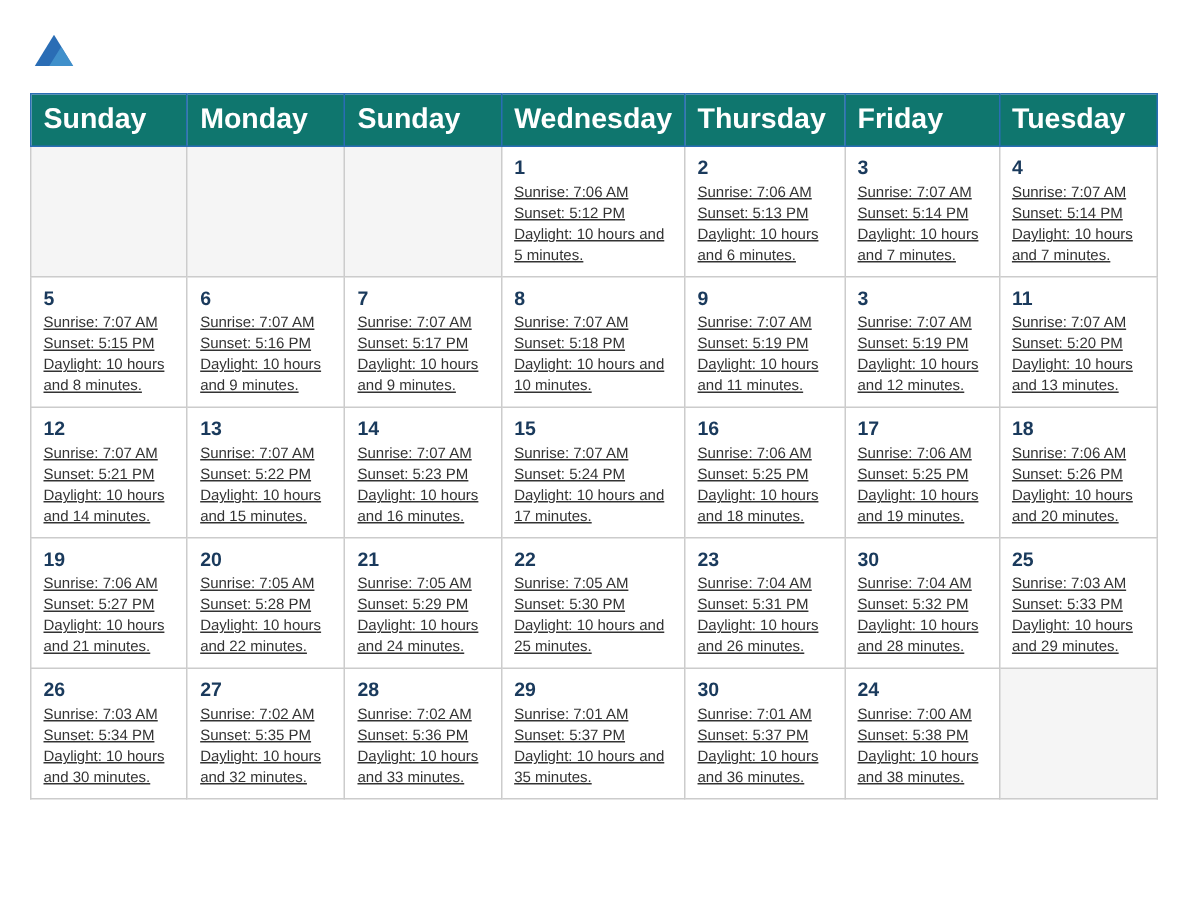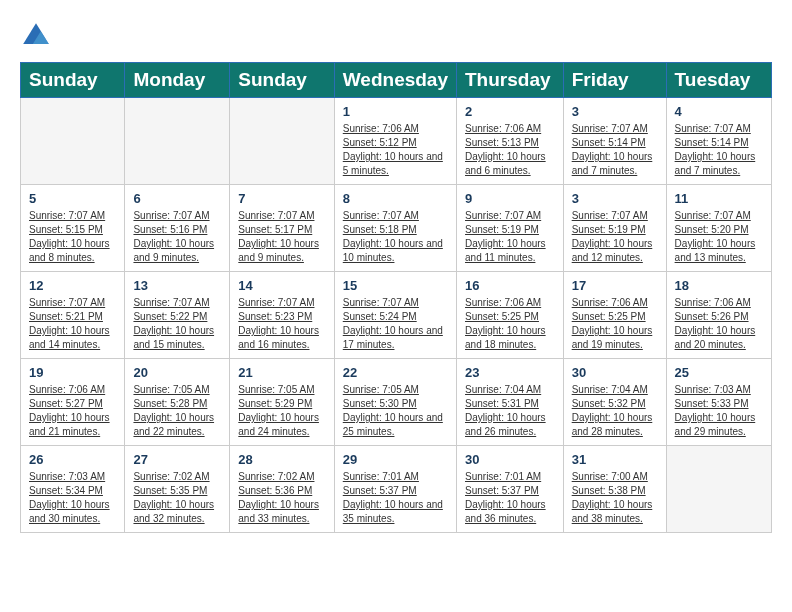--- a/index.html
+++ b/index.html
@@ -238,19 +238,19 @@
         </td>
         <td>
           <div class="day-num">29</div>
           <div class="day-info">Sunrise: 7:01 AM<br>Sunset: 5:37 PM<br>Daylight: 10 hours and 35 minutes.</div>
         </td>
         <td>
           <div class="day-num">30</div>
           <div class="day-info">Sunrise: 7:01 AM<br>Sunset: 5:37 PM<br>Daylight: 10 hours and 36 minutes.</div>
         </td>
         <td>
-          <div class="day-num">31</div>
+          <div class="day-num">24</div>
           <div class="day-info">Sunrise: 7:00 AM<br>Sunset: 5:38 PM<br>Daylight: 10 hours and 38 minutes.</div>
         </td>
         <td class="empty"></td>
       </tr>
     </tbody>
 </table>
 
 </body></html>

